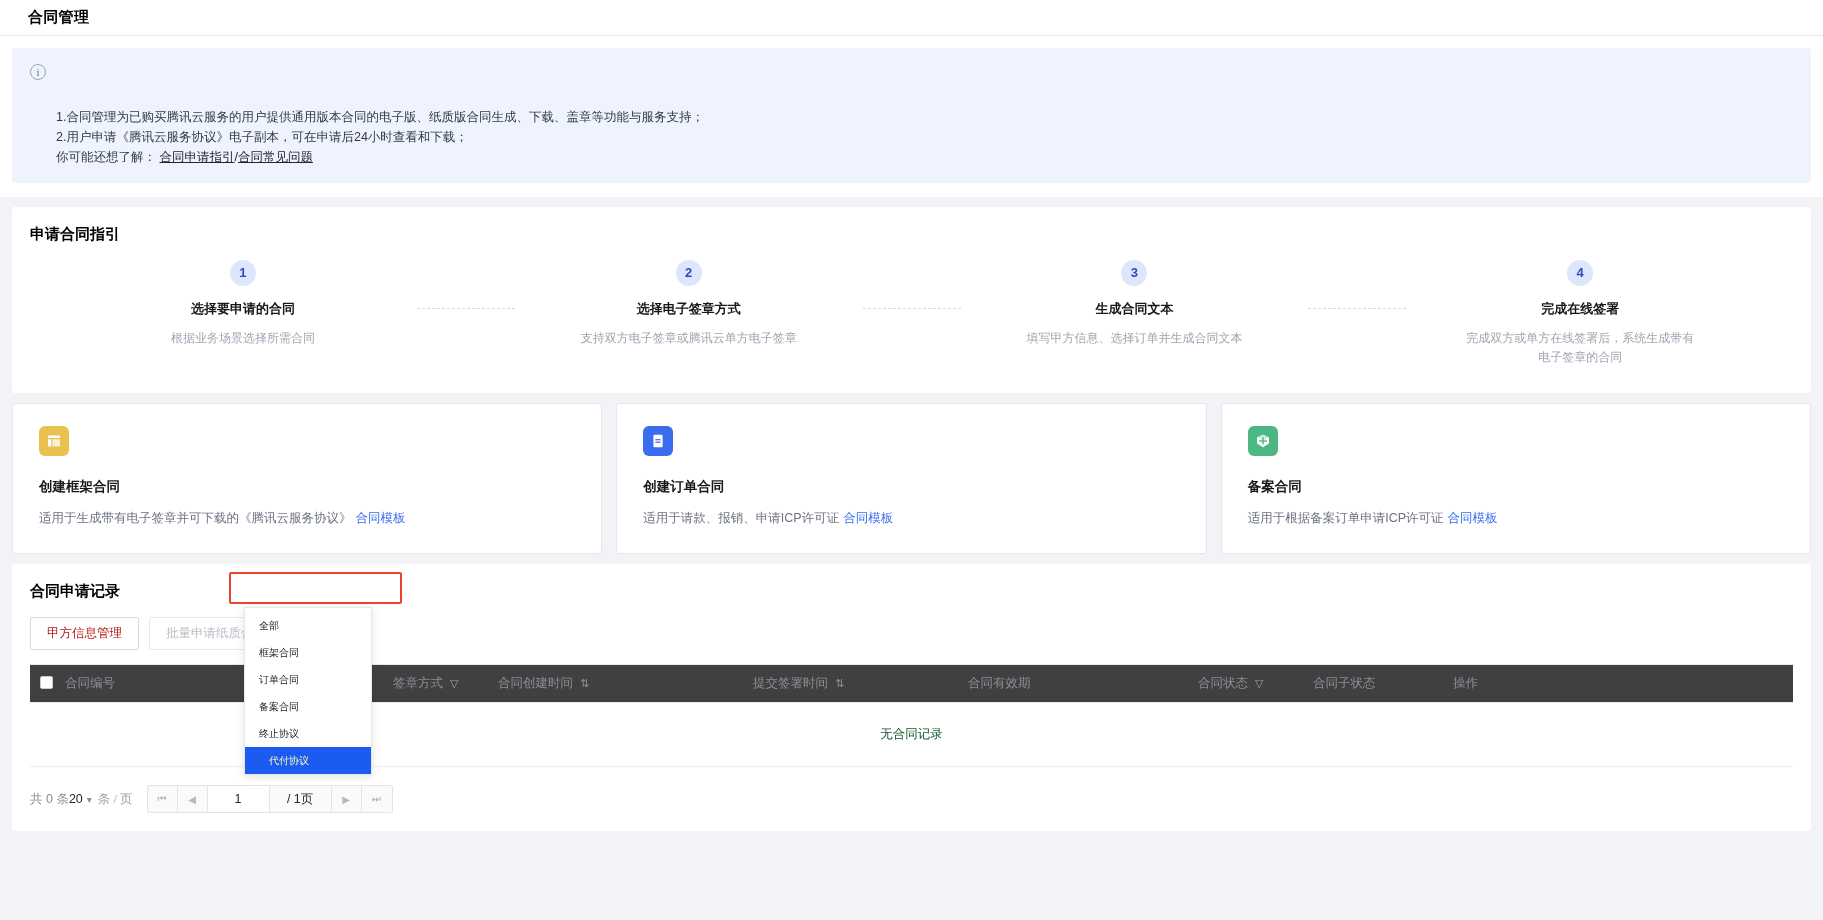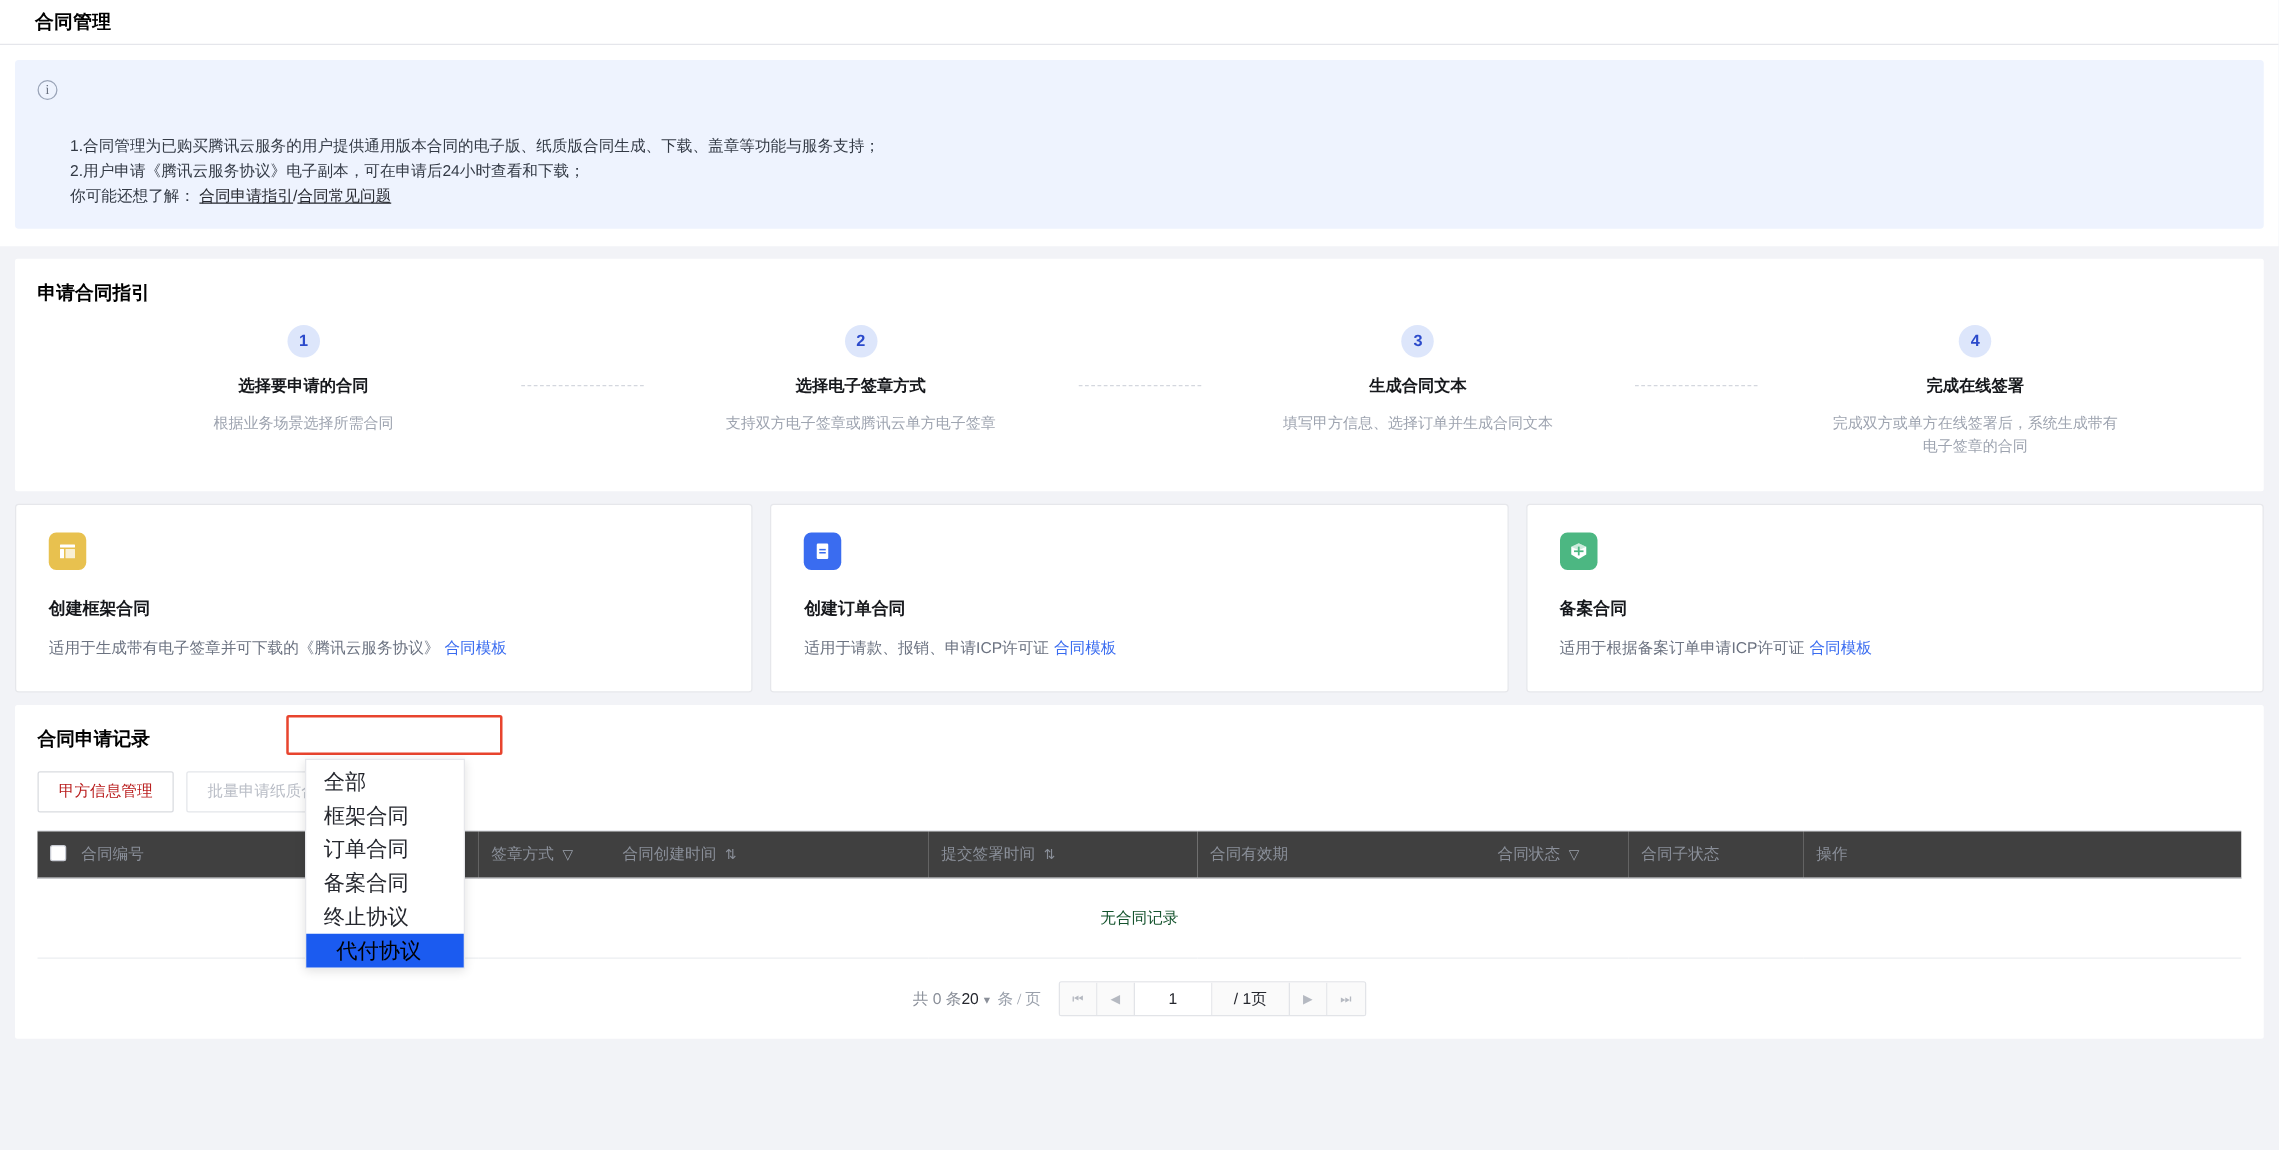--- a/index.html
+++ b/index.html
@@ -189,21 +189,21 @@
   .empty-row td {
     height: 64px;
     text-align: center;
     font-size: 12.5px;
     color: #14532d;
     border-bottom: 1px solid #eceef1;
   }
   .footer-row {
     display: flex;
     align-items: center;
-    justify-content: center;
+    justify-content: flex-start;
     padding: 18px 18px 0 18px;
   }
   .total { font-size: 12.5px; color: #8a8f99; }
   .pager { display: flex; align-items: center; gap: 0; }
   .pagesize { font-size: 12.5px; color: #25272e; margin-right: 6px; }
   .pagesize .cv { color: #8a8f99; font-size: 10px; margin-left: 4px; }
   .perpage { font-size: 12.5px; color: #9aa0ab; margin-right: 14px; font-family: Liberation Serif, serif; }
   .pbtns { display: flex; border: 1px solid #e2e4e8; border-radius: 2px; overflow: hidden; }
   .pbtn {
     width: 30px; height: 26px;
@@ -249,26 +249,26 @@
     background: #ffffff;
     border: 1px solid #e6e7eb;
     box-shadow: 0 2px 8px rgba(0,0,0,.12);
     z-index: 50;
     padding: 4px 0 0 0;
   }
   .dd-item {
     height: 27px;
     line-height: 27px;
     padding: 0 14px;
-    font-size: 17px;
+    font-size: 10px;
     color: #25272e;
     cursor: pointer;
     white-space: nowrap;
   }
-  .dd-item.sel { background: #1b5bf0; color: #000000; padding-left: 24px; }
+  .dd-item.sel { background: #1b5bf0; color: #fef9c3; padding-left: 24px; }
 
   
   th.c1 { width: 265px; }
   th.c2 { width: 88px; }
   th.c3 { width: 105px; }
   th.c4 { width: 255px; }
   th.c5 { width: 215px; }
   th.c6 { width: 230px; }
   th.c7 { width: 115px; }
   th.c8 { width: 140px; }

